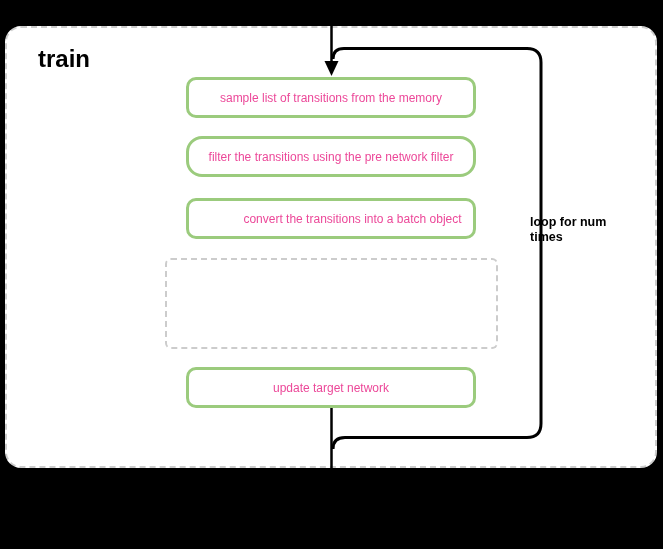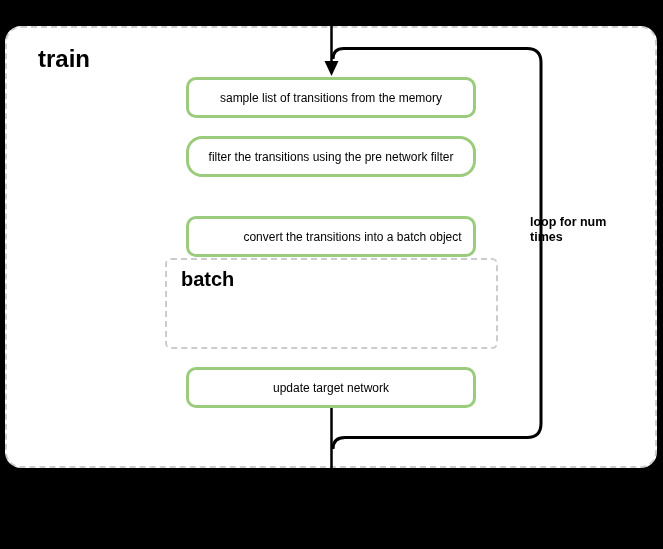--- a/index.html
+++ b/index.html
@@ -43,26 +43,26 @@
     width: 290px;
     height: 41px;
     box-sizing: border-box;
     background: #ffffff;
     border: 3px solid #9bcb7d;
     border-radius: 10px;
     display: flex;
     align-items: center;
     justify-content: center;
     font-size: 12px;
-    color: #000000;
+    color: #ec4899;
     text-align: center;
   }
   #node-sample  { top: 77px;  }
   #node-filter  { top: 136px; border-radius: 16px; }
-  #node-convert { top: 216px; padding-left: 43px; }
+  #node-convert { top: 198px; padding-left: 43px; }
   #node-update  { top: 367px; }
   #learn-box {
     position: absolute;
     left: 165px; top: 258px;
     width: 333px; height: 91px;
     box-sizing: border-box;
     background: #ffffff;
     border: 2px dashed #cccccc;
     border-radius: 6px;
     padding: 8px 14px;
@@ -107,21 +107,20 @@
 
   <div class="node" id="node-filter">
     <span>filter the transitions using the pre network filter</span>
   </div>
 
   <div class="node" id="node-convert">
     <span>convert the transitions into a batch object</span>
   </div>
 
   <div id="learn-box">
-    <div>batch</div>
   </div>
 
   <div class="node" id="node-update">
     <span>update target network</span>
   </div>
 
   <div id="loop-annotation">
     <div>loop for num</div>
     <div>times</div>
   </div>

